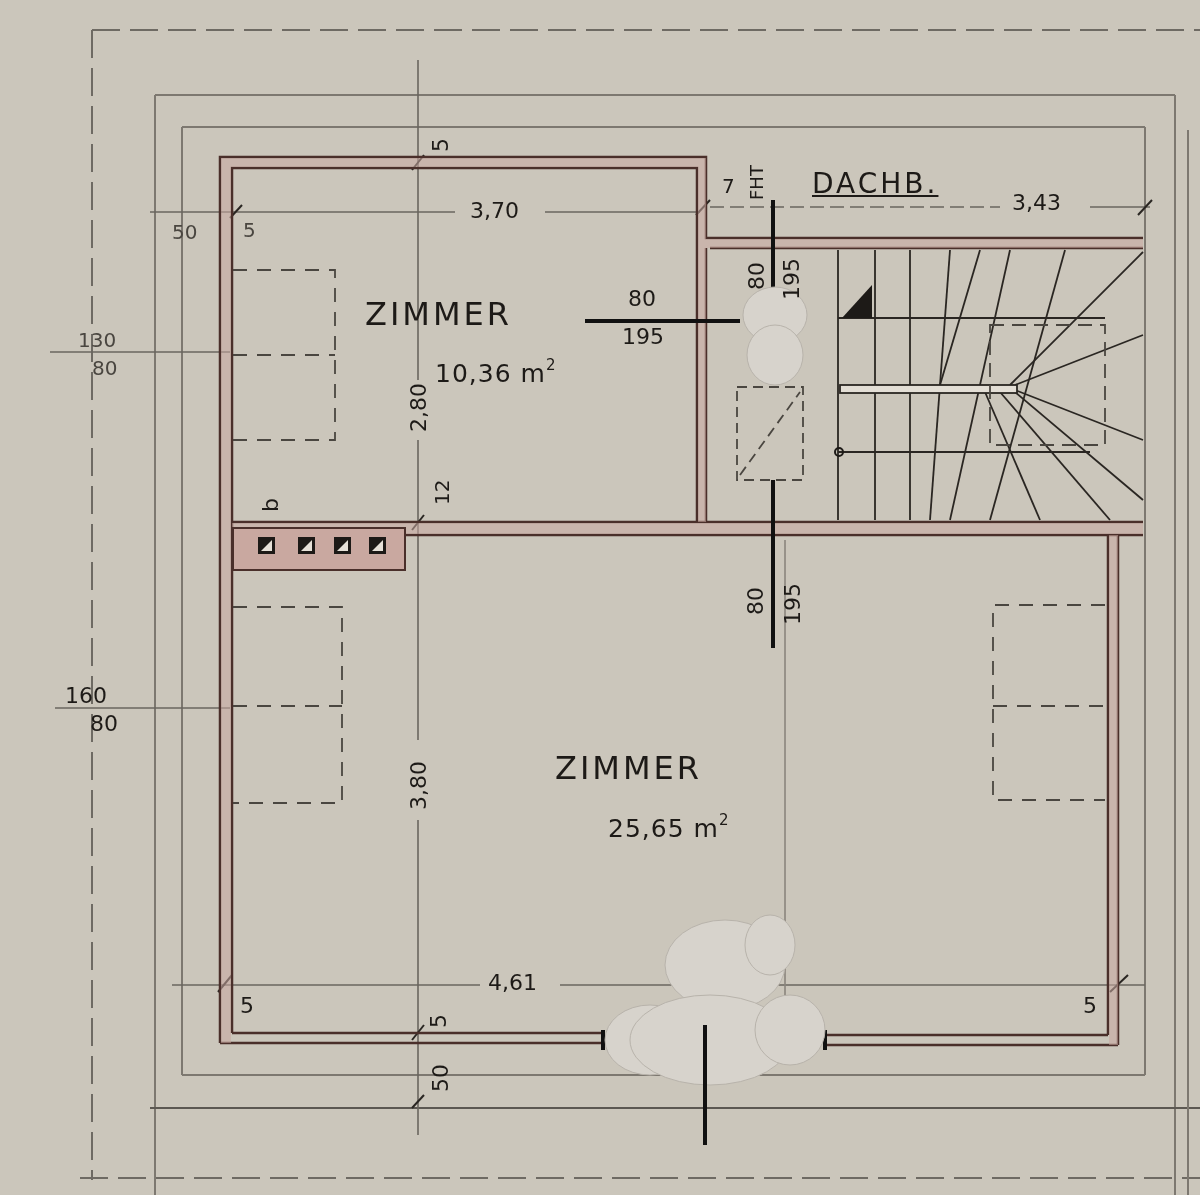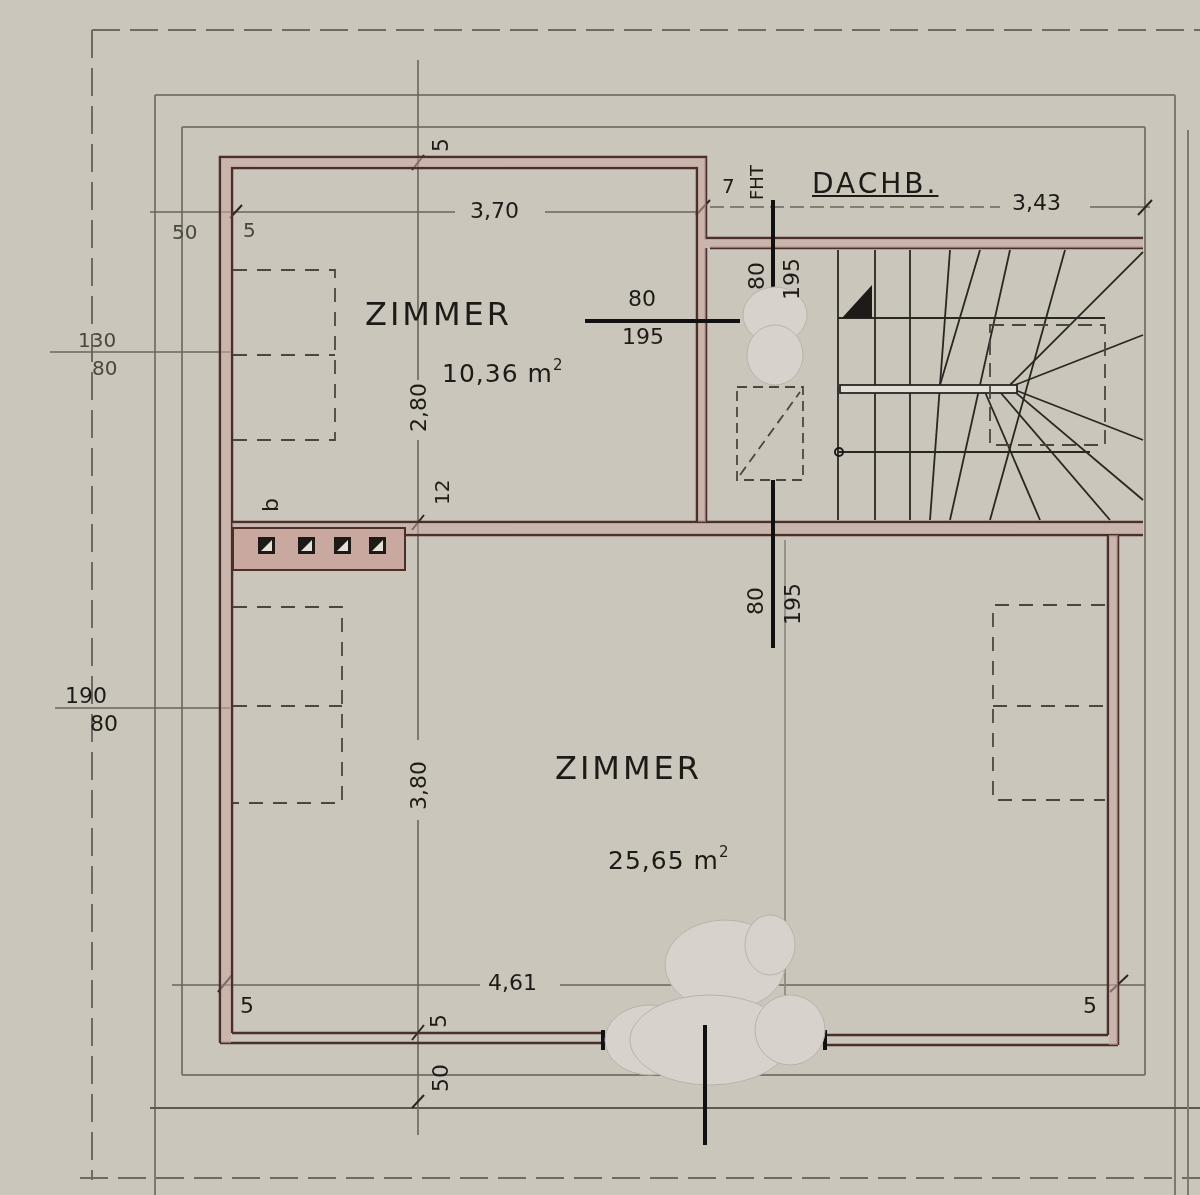--- a/index.html
+++ b/index.html
@@ -169,45 +169,45 @@
       <ellipse cx="725" cy="965" rx="60" ry="45"></ellipse>
       <ellipse cx="770" cy="945" rx="25" ry="30"></ellipse>
       <ellipse cx="650" cy="1040" rx="45" ry="35"></ellipse>
       <ellipse cx="710" cy="1040" rx="80" ry="45"></ellipse>
       <ellipse cx="790" cy="1030" rx="35" ry="35"></ellipse>
     </g>
     <line x1="705" y1="1025" x2="705" y2="1145" stroke="#111" stroke-width="4"></line>
   </svg>
 
   <div class="lbl room-name" style="left:365px;top:298px;">ZIMMER</div>
-  <div class="lbl area" style="left:435px;top:358px;margin-left:7px;">
+  <div class="lbl area" style="left:435px;top:358px;">
     <span>10,36</span>
     <span>m</span><span class="sup">2</span>
   </div>
 
   <div class="lbl room-name" style="left:555px;top:752px;">ZIMMER</div>
-  <div class="lbl area" style="left:608px;top:813px;margin-top:32px;">
+  <div class="lbl area" style="left:608px;top:813px;">
     <span>25,65</span>
     <span>m</span><span class="sup">2</span>
   </div>
 
   <div class="lbl" style="left:812px;top:170px;font-size:28px;letter-spacing:3px;text-decoration:underline;">DACHB.</div>
   <div class="lbl rot" style="left:748px;top:200px;font-size:18px;">FHT</div>
   <div class="lbl rot" style="left:260px;top:512px;font-size:22px;">b</div>
 
   <div class="lbl dim rot" style="left:430px;top:152px;">5</div>
   <div class="lbl dim-faint" style="left:172px;top:222px;">50</div>
   <div class="lbl dim-faint" style="left:243px;top:220px;">5</div>
   <div class="lbl dim" style="left:470px;top:200px;">3,70</div>
   <div class="lbl dim" style="left:722px;top:176px;font-size:20px;">7</div>
   <div class="lbl dim" style="left:1012px;top:192px;">3,43</div>
 
   <div class="lbl dim-faint" style="left:78px;top:330px;">130</div>
   <div class="lbl dim-faint" style="left:92px;top:358px;">80</div>
-  <div class="lbl dim" style="left:65px;top:685px;">190</div>
+  <div class="lbl dim" style="left:65px;top:685px;">160</div>
   <div class="lbl dim" style="left:90px;top:713px;">80</div>
 
   <div class="lbl dim rot" style="left:408px;top:432px;">2,80</div>
   <div class="lbl dim rot" style="left:432px;top:505px;font-size:20px;">12</div>
   <div class="lbl dim rot" style="left:408px;top:810px;">3,80</div>
 
   <div class="lbl dim" style="left:628px;top:288px;">80</div>
   <div class="lbl dim" style="left:622px;top:326px;">195</div>
   <div class="lbl dim rot" style="left:746px;top:290px;">80</div>
   <div class="lbl dim rot" style="left:781px;top:300px;">195</div>

